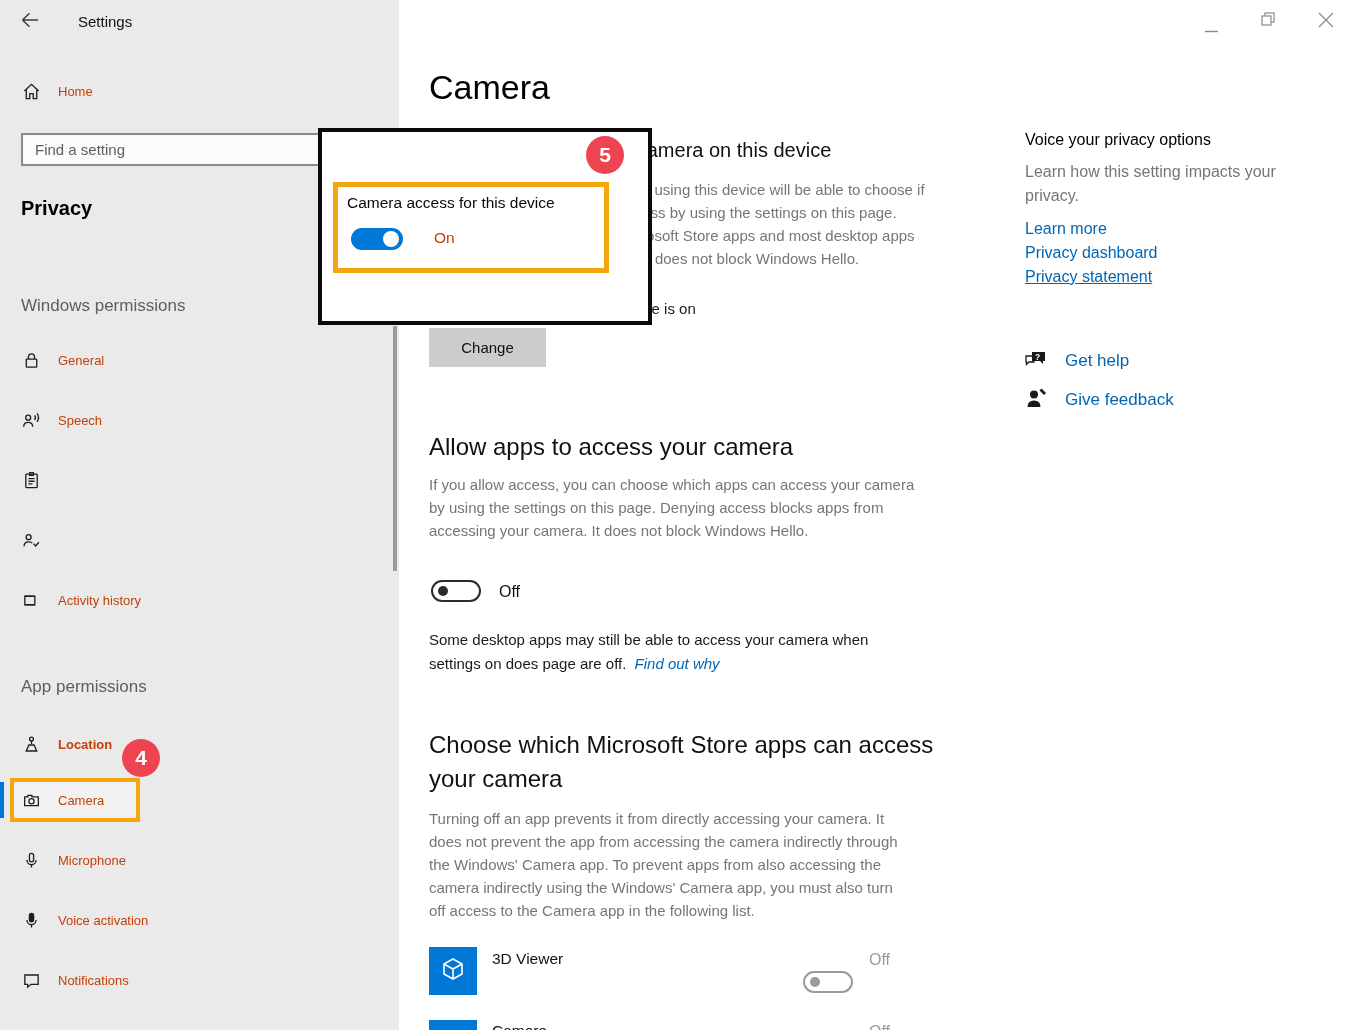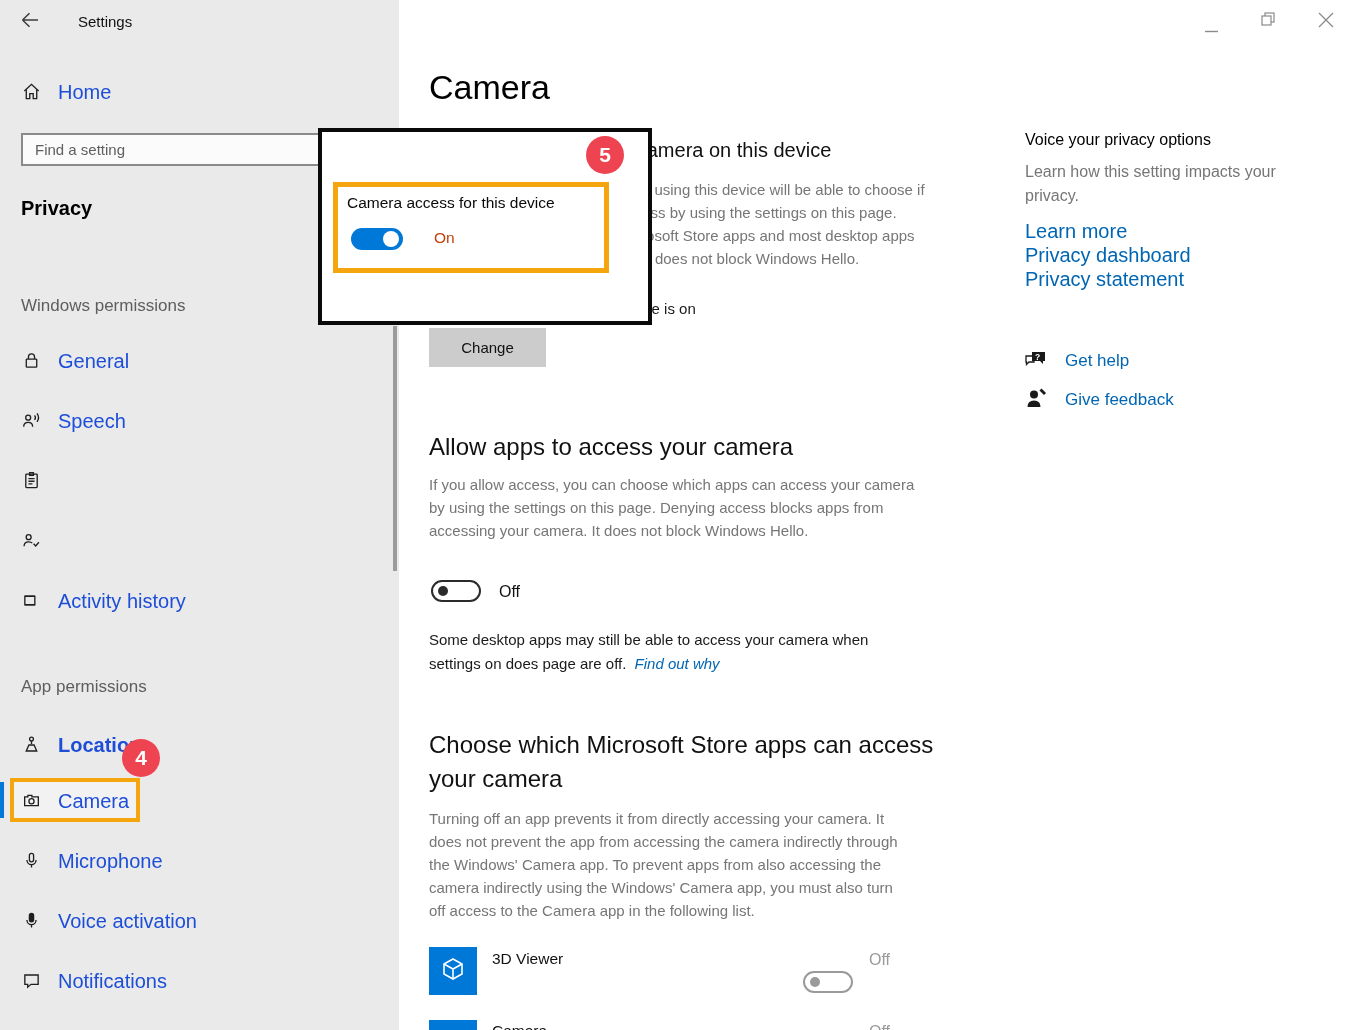--- a/index.html
+++ b/index.html
@@ -9,21 +9,21 @@
     -webkit-font-smoothing:antialiased;color:#000;
   }
   .abs{position:absolute;}
   
   .sidebar{left:0;top:0;width:399px;height:1030px;background:#eaeaea;z-index:1;}
   .scroll-thumb{left:393px;top:326px;width:4px;height:245px;background:#9b9b9b;z-index:4;}
   .backarrow{left:20px;top:11px;z-index:2;}
   .win-title{left:78px;top:13px;font-size:15px;color:#111;z-index:2;}
   .nav-row{left:0;width:399px;height:34px;z-index:3;}
   .nav-icon{position:absolute;left:22px;top:7px;}
-  .nav-label{position:absolute;left:58px;top:0;line-height:34px;font-size:20px;color:#1d4ed8;white-space:nowrap;}
+  .nav-label{position:absolute;left:58px;top:0;line-height:34px;font-size:13px;color:#c2410c;white-space:nowrap;}
   .sec-header{left:21px;font-size:17px;color:#5e5e5e;z-index:3;white-space:nowrap;}
   .privacy-h{left:21px;top:197px;font-size:20px;font-weight:bold;color:#000;z-index:3;}
   .searchbox{left:21px;top:133px;width:355px;height:33px;background:#fbfbfb;border:2px solid #8a8a8a;
     box-sizing:border-box;z-index:2;font-size:15px;color:#5f5f5f;padding:0 12px;font-family:"Liberation Sans",sans-serif;}
   .searchbox::placeholder{color:#5f5f5f;opacity:1;}
   
   .sel-bg{left:10px;top:778px;width:130px;height:44px;background:#f2f2f2;z-index:2;}
   .sel-box{left:10px;top:778px;width:130px;height:44px;border:4px solid #f5a50d;box-sizing:border-box;z-index:6;}
   .accent-bar{left:0;top:782px;width:4px;height:36px;background:#0078d7;z-index:6;}
   
@@ -51,21 +51,21 @@
   .bline{font-size:15px;color:#1a1a1a;white-space:nowrap;z-index:2;}
   .link{color:#0066b4;}
   .change-btn{left:429px;top:328px;width:117px;height:39px;background:#cccccc;border:none;
     font-size:15px;color:#111;z-index:2;font-family:"Liberation Sans",sans-serif;}
   .tile{width:48px;height:48px;background:#0078d7;display:flex;align-items:center;justify-content:center;z-index:2;}
   .applabel{font-size:15.5px;color:#111;z-index:2;white-space:nowrap;}
   .offlabel{font-size:16px;z-index:2;}
   
   .aside-h{left:1025px;top:131px;font-size:16px;color:#000;z-index:2;white-space:nowrap;}
   .aside-line{font-size:16px;color:#767676;z-index:2;white-space:nowrap;}
-  .aside-link{font-size:20px;z-index:2;white-space:nowrap;}
+  .aside-link{font-size:16px;z-index:2;white-space:nowrap;}
   .help-label{font-size:17px;z-index:2;white-space:nowrap;}
   
   .chrome{z-index:5;}
 </style>
 </head>
 <body>
 
 <div class="abs sidebar"></div>
 <div class="abs scroll-thumb"></div>
 
@@ -270,21 +270,21 @@
 </div>
 <div class="abs applabel" style="left:492px;top:1022px;">Camera</div>
 
 <div class="abs offlabel" style="left:869px;top:1023px;color:#9a9a9a;">Off</div>
 
 <div class="abs aside-h">Voice your privacy options</div>
 <div class="abs aside-line" style="left:1025px;top:163px;">Learn how this setting impacts your</div>
 <div class="abs aside-line" style="left:1025px;top:187px;">privacy.</div>
 <div class="abs aside-link link" style="left:1025px;top:220px;">Learn more</div>
 <div class="abs aside-link link" style="left:1025px;top:244px;">Privacy dashboard</div>
-<div class="abs aside-link link" style="left:1025px;top:268px;">Privacy statement</div>
+<div class="abs aside-link link" style="left:1025px;top:268px;text-decoration:underline;">Privacy statement</div>
 
 <div class="abs" style="left:1024px;top:349px;z-index:2;">
   <svg width="23" height="22" viewBox="0 0 23 22">
     <path d="M2 7 h8 v6 h-5 l-2.5 2.5 v-2.5 h-0.5 z" fill="none" stroke="#1a1a1a" stroke-width="1.3"></path>
     <path d="M8 3 h13 v9 h-2 v3 l-3-3 h-8 z" fill="#1a1a1a"></path>
     <text x="13.5" y="10.5" font-size="8.5" fill="#fff" font-family="Liberation Sans,sans-serif" font-weight="bold" text-anchor="middle">?</text>
   </svg>
 </div>
 <div class="abs help-label link" style="left:1065px;top:351px;">Get help</div>
 

